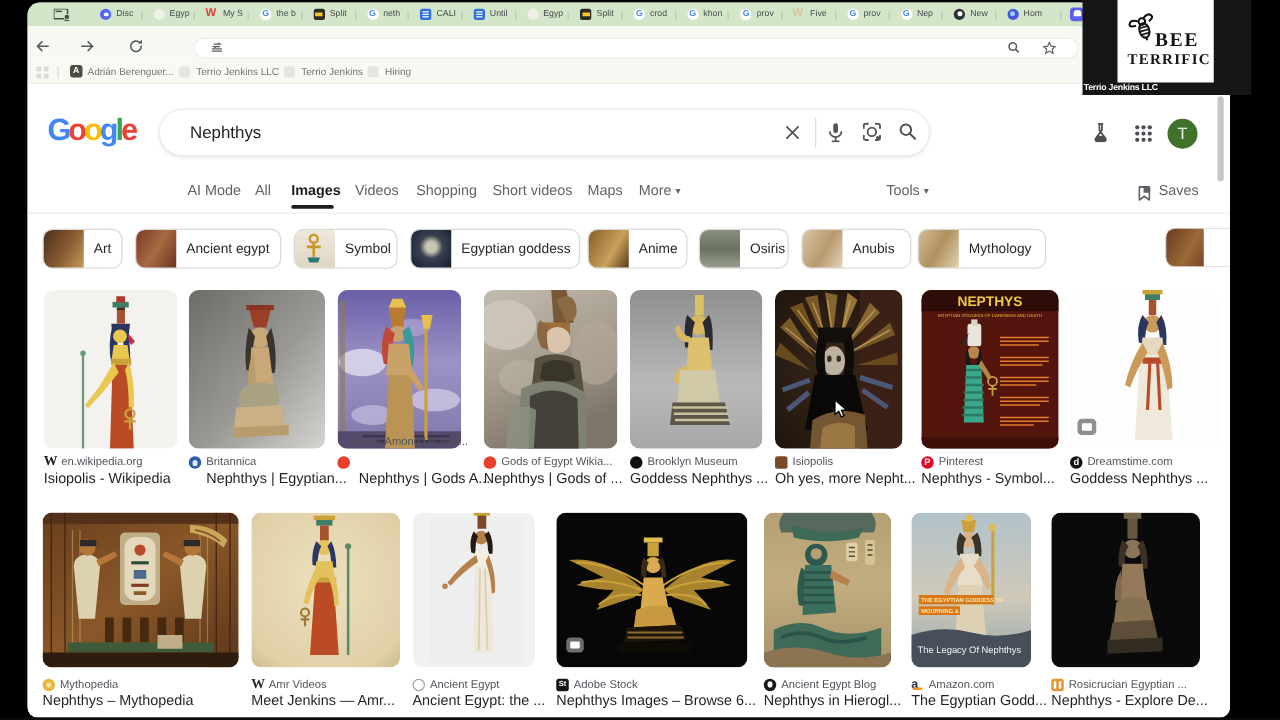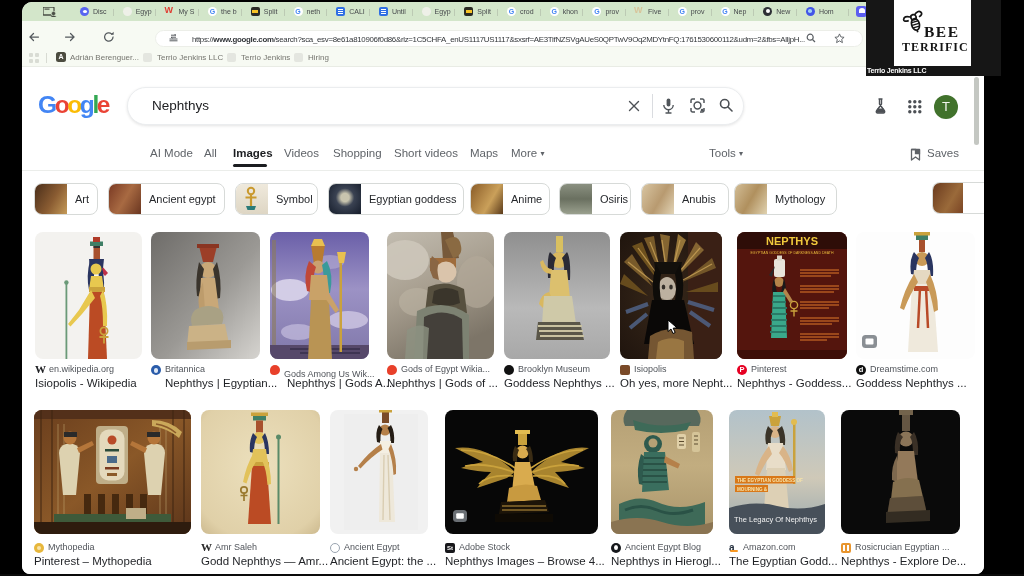--- a/index.html
+++ b/index.html
@@ -113,21 +113,20 @@
         </svg>
       <svg class="abs" style="left:81px;top:10px" width="12" height="12" viewBox="0 0 12 12">
           <path d="M10 6 a4.2 4.2 0 1 1 -1.4 -3.1" fill="none" stroke="#555a5e" stroke-width="1.25" stroke-linecap="round"></path>
           <path d="M10.6 0.8 v3 h-3 z" fill="#4c5155"></path>
         </svg>
       <div class="abs" style="left:133px;top:9px;width:708px;height:17px;background:#fff;border-radius:9px;border:1px solid #eceee8"></div>
       <svg class="abs" style="left:146px;top:13px" width="11" height="9" viewBox="0 0 11 9">
           <path d="M3 1.2 h5 l-1.6 -1 M8 3.2 h-5 l1.6 1" fill="none" stroke="#5a5e63" stroke-width="1"></path>
           <path d="M1.5 5 h8 M1.5 6.8 h8" stroke="#5a5e63" stroke-width="1"></path>
         </svg>
-      <div class="abs" style="left:170px;top:13.5px;font-size:7.9px;color:#33363a;white-space:nowrap;letter-spacing:-0.3px">https://<b>www.google.com</b>/search?sca_esv=8e61a810906f0d86&amp;rlz=1C5CHFA_enUS1117US1117&amp;sxsrf=AE3TifNZSVgAUeS0QPTwV9Oq2MDYtnFQ:1761530600112&amp;udm=2&amp;fbs=AlljpH...</div>
       <svg class="abs" style="left:784px;top:12px" width="10" height="10" viewBox="0 0 10 10">
           <circle cx="4.2" cy="4.2" r="3" fill="none" stroke="#5a5e63" stroke-width="1.2"></circle>
           <path d="M6.5 6.5 L9 9" stroke="#5a5e63" stroke-width="1.2"></path>
         </svg>
       <svg class="abs" style="left:812px;top:11.5px" width="11" height="11" viewBox="0 0 12 12">
           <path d="M6 1 L7.5 4.3 L11 4.7 L8.4 7 L9.2 10.5 L6 8.6 L2.8 10.5 L3.6 7 L1 4.7 L4.5 4.3 Z" fill="none" stroke="#5a5e63" stroke-width="1"></path>
         </svg>
     </div>
     <div id="bookmarks">
       <svg class="abs" style="left:7px;top:4px" width="10" height="10" viewBox="0 0 10 10">
@@ -309,21 +308,21 @@
             <circle cx="48" cy="35" r="6.5" fill="#caa070"></circle>
             <path d="M39 29 q-6 14 -2 30 l7 2 q-2 -16 2 -26 Z" fill="#c04838"></path>
             <path d="M57 29 q7 14 3 32 l-7 0 q2 -16 -1 -28 Z" fill="#3a9a9a"></path>
             <path d="M41 43 L57 43 L60 68 L39 68 Z" fill="#c9a268"></path>
             <path d="M41 68 L59 68 L62 127 L38 127 Z" fill="#b99454"></path>
             <rect x="69.5" y="28" width="2.5" height="92" fill="#caa23c"></rect>
             <path d="M67 20 L76 20 L74 31 L69 31 Z" fill="#e8c050"></path>
             <path d="M57 58 L69 78 L65.5 81 L55 66 Z" fill="#caa268"></path>
           </svg></div>
         <div class="cfav" style="left:248px;top:298px;background:#e8402a;border-radius:50% 50% 50% 4px"></div>
-        <div class="cap1" style="left:262px;top:302px">Gods Among Us Wik...</div>
+        <div class="cap1" style="left:262px;top:281px">Gods Among Us Wik...</div>
         <div class="cap2" style="left:265px;top:310px">Nephthys | Gods A...</div>
         <div class="img" id="i14" style="left:365px;top:165px;width:107px;height:127px"><svg width="107" height="127" viewBox="0 0 107 127">
             <defs>
               <linearGradient id="g14" x1="0" y1="0" x2="0.4" y2="1">
                 <stop offset="0" stop-color="#c2bcb0"></stop>
                 <stop offset="0.5" stop-color="#a89f90"></stop>
                 <stop offset="1" stop-color="#7d7568"></stop>
               </linearGradient>
             </defs>
             <rect width="107" height="127" fill="url(#g14)"></rect>
@@ -437,21 +436,21 @@
               <path d="M63 38 h39 M63 41 h39 M63 44 h31"></path>
               <path d="M63 54 h39 M63 57 h39 M63 60 h34"></path>
               <path d="M63 70 h39 M63 73 h39 M63 76 h29"></path>
               <path d="M63 86 h39 M63 89 h39 M63 92 h32"></path>
               <path d="M63 102 h39 M63 105 h39 M63 108 h27"></path>
             </g>
             <rect x="0" y="118" width="110" height="9" fill="#3e0f08"></rect>
           </svg></div>
         <div class="cfav" style="left:715px;top:298px;background:#e60023;color:#fff;font-size:7.5px;font-weight:bold;text-align:center;line-height:10px">P</div>
         <div class="cap1" style="left:729px;top:297px">Pinterest</div>
-        <div class="cap2" style="left:715px;top:310px">Nephthys - Goddess...</div>
+        <div class="cap2" style="left:715px;top:310px">Nephthys - Symbol...</div>
         <div class="img" id="i18" style="left:834px;top:165px;width:119px;height:127px"><svg width="119" height="127" viewBox="0 0 119 127">
             <rect width="119" height="127" fill="#fdfdfd"></rect>
             <rect x="60" y="3" width="12" height="5" fill="#3f7f66"></rect>
             <rect x="63" y="8" width="6" height="12" fill="#a8512e"></rect>
             <rect x="58" y="0" width="16" height="3.5" fill="#caa23c"></rect>
             <circle cx="66" cy="27" r="7" fill="#c99a58"></circle>
             <path d="M58 20 q-5 8 -3 22 l5 1 q0 -12 3 -17 Z" fill="#2a3560"></path>
             <path d="M73 20 q5 8 4 24 l-5 0 q0 -13 -3 -18 Z" fill="#2a3560"></path>
             <path d="M58 38 L74 38 L76 56 L56 56 Z" fill="#e5d9c2"></path>
             <path d="M56 52 L77 52 L82 120 L52 120 Z" fill="#efe9dc"></path>
@@ -505,21 +504,21 @@
               <rect x="92" y="84" width="7" height="20"></rect>
               <rect x="106" y="84" width="7" height="20"></rect>
             </g>
             <rect x="20" y="104" width="117" height="8" fill="#3e5a3a"></rect>
             <rect x="0" y="112" width="157" height="12" fill="#2e1c0e"></rect>
             <rect x="92" y="98" width="20" height="11" fill="#bfae88"></rect>
           </svg></div>
         <div class="cfav" style="left:12px;top:475.5px;background:#e7b73c"></div>
         <div class="abs" style="left:15px;top:478.5px;width:4px;height:4px;border-radius:50%;background:#f7e3a8"></div>
         <div class="cap1" style="left:26px;top:474.5px">Mythopedia</div>
-        <div class="cap2" style="left:12px;top:487.5px">Pinterest – Mythopedia</div>
+        <div class="cap2" style="left:12px;top:487.5px">Nephthys – Mythopedia</div>
         <div class="img" id="i22" style="left:179px;top:343px;width:119px;height:124px"><svg width="119" height="124" viewBox="0 0 119 124">
             <defs>
               <radialGradient id="g22" cx="0.5" cy="0.45" r="0.8">
                 <stop offset="0" stop-color="#ece0bd"></stop>
                 <stop offset="0.75" stop-color="#e0d0a8"></stop>
                 <stop offset="1" stop-color="#c5b185"></stop>
               </radialGradient>
             </defs>
             <rect width="119" height="124" fill="url(#g22)"></rect>
             <rect x="52" y="6" width="13" height="4.5" fill="#3f7f66"></rect>
@@ -532,22 +531,22 @@
             <rect x="50" y="52" width="18" height="4.5" fill="#caa23c"></rect>
             <path d="M51 56 L66 56 L70 114 L47 114 Z" fill="#bb4b24"></path>
             <path d="M53 42 q-8 14 -11 30 l3.5 1.5 q4 -14 11 -24 Z" fill="#e2c25a"></path>
             <path d="M64 42 q6 16 6 32 l-3.5 1 q-1 -16 -6 -26 Z" fill="#e2c25a"></path>
             <rect x="76.5" y="28" width="2" height="86" fill="#5a8a68"></rect>
             <circle cx="77.5" cy="27" r="2.5" fill="#5a8a68"></circle>
             <circle cx="43" cy="80" r="3.2" fill="none" stroke="#9a7a2e" stroke-width="1.7"></circle>
             <path d="M43 83 v8 M39.5 85.5 h7" stroke="#9a7a2e" stroke-width="1.7"></path>
           </svg></div>
         <div class="abs" style="left:179px;top:473.5px;font-family:'Liberation Serif',serif;font-weight:bold;font-size:11px;color:#2a2a2a">W</div>
-        <div class="cap1" style="left:193px;top:474.5px">Amr Saleh</div>
-        <div class="cap2" style="left:179px;top:487.5px">Godd Nephthys — Amr...</div>
+        <div class="cap1" style="left:193px;top:474.5px">Amr Videos</div>
+        <div class="cap2" style="left:179px;top:487.5px">Meet Jenkins — Amr...</div>
         <div class="img" id="i23" style="left:308px;top:343px;width:98px;height:124px"><svg width="98" height="124" viewBox="0 0 98 124">
             <rect width="98" height="124" fill="#f1f1f1"></rect>
             <rect x="14" y="4" width="74" height="116" fill="#eeeeee"></rect>
             <rect x="52" y="2" width="7" height="11" fill="#7a4a28"></rect>
             <rect x="49" y="0" width="13" height="2.5" fill="#caa23c"></rect>
             <circle cx="55" cy="20" r="5.5" fill="#b5804a"></circle>
             <path d="M49 15 q-4 7 -2 17 l3.5 1 q-0.5 -10 2 -14 Z" fill="#241c14"></path>
             <path d="M61 15 q4 7 3 18 l-3.5 0 q0 -11 -3 -15 Z" fill="#241c14"></path>
             <path d="M50 31 L61 31 L62 45 L49 45 Z" fill="#f4efe2"></path>
             <path d="M50 43 L62 43 L65 112 L49 112 Z" fill="#eee8da"></path>
@@ -579,21 +578,21 @@
             <path d="M70 52 L85 52 L90 78 L67 82 Z" fill="#d9ab4e"></path>
             <path d="M64 78 q14 -6 28 -2 l4 14 l-34 2 Z" fill="#c89a40"></path>
             <path d="M56 92 L100 90 L104 102 L54 104 Z" fill="#1c1408"></path>
             <path d="M57 96 h44 M57 100 h45" stroke="#8a6c2e" stroke-width="1.5"></path>
             <rect x="50" y="104" width="58" height="8" fill="#0e0a04"></rect>
             <rect x="8" y="100" width="14" height="12" rx="3.5" fill="#6a6f74"></rect>
             <rect x="11.2" y="103.2" width="7.6" height="5.6" rx="1" fill="#fff"></rect>
           </svg></div>
         <div class="abs" style="left:423px;top:475.5px;width:10px;height:10px;border-radius:2px;background:#17171b;color:#fff;font-size:6px;font-weight:bold;text-align:center;line-height:10px">St</div>
         <div class="cap1" style="left:437px;top:474.5px">Adobe Stock</div>
-        <div class="cap2" style="left:423px;top:487.5px">Nephthys Images – Browse 4...</div>
+        <div class="cap2" style="left:423px;top:487.5px">Nephthys Images – Browse 6...</div>
         <div class="img" id="i25" style="left:589px;top:343px;width:102px;height:124px"><svg width="102" height="124" viewBox="0 0 102 124">
             <defs>
               <linearGradient id="g25" x1="0" y1="0" x2="0" y2="1">
                 <stop offset="0" stop-color="#b5a075"></stop>
                 <stop offset="0.45" stop-color="#c2ad80"></stop>
                 <stop offset="1" stop-color="#a8946a"></stop>
               </linearGradient>
             </defs>
             <rect width="102" height="124" fill="url(#g25)"></rect>
             <path d="M16 0 L86 0 Q92 8 88 16 L14 16 Q10 8 16 0 Z" fill="#57685c"></path>

